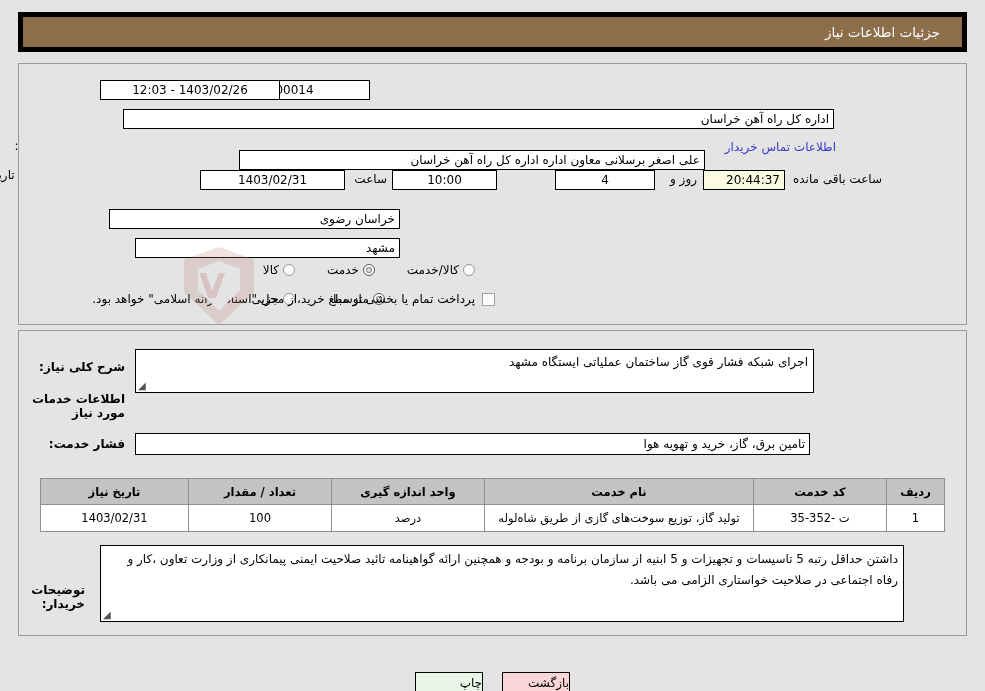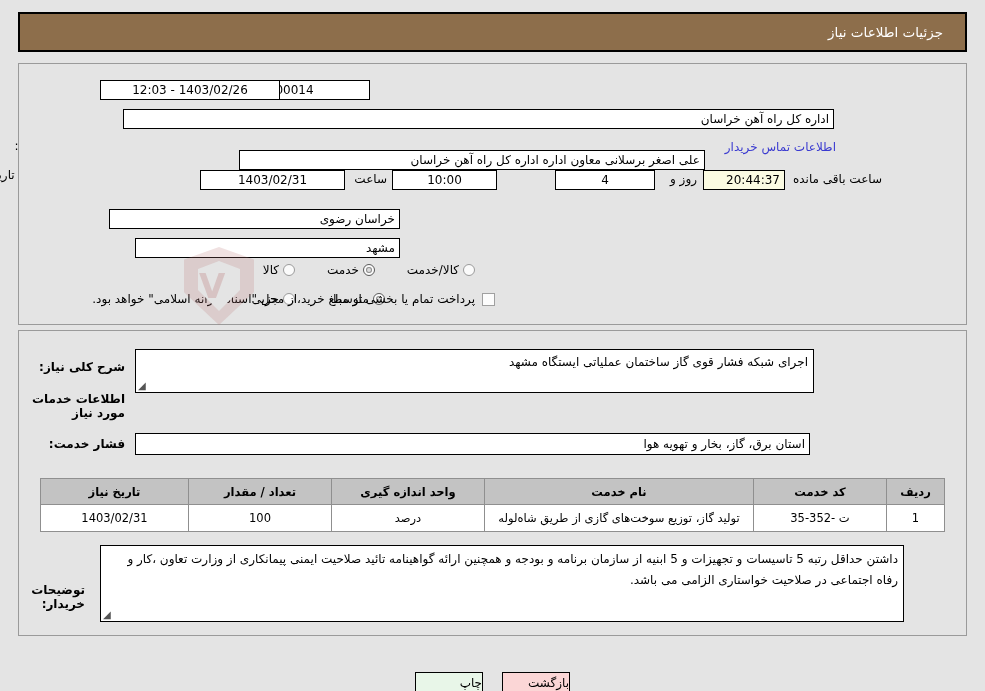--- a/index.html
+++ b/index.html
@@ -67,21 +67,21 @@
   }
 
   
   .titlebar {
     position: absolute;
     left: 18px;
     top: 12px;
     width: 949px;
     height: 40px;
     background: #8d6e4b;
-    border: 2px solid #000000;
+    border: 5px solid #000000;
     box-sizing: border-box;
     display: flex;
     align-items: center;
     justify-content: flex-start;
     padding: 0 22px;
     z-index: 2;
   }
   .titlebar .ttl {
     color: #ffffff;
     font-size: 13.5px;
@@ -335,21 +335,21 @@
 
 <span class="lbl lbl-b" style="position:absolute; right:860px; top:360px; z-index:3;">شرح کلی نیاز:</span>
 <div class="ta" style="position:absolute; right:171px; top:349px; width:679px; height:44px; z-index:3;">
   <span>اجرای شبکه فشار قوی گاز ساختمان عملیاتی ایستگاه مشهد</span>
   <span class="grip">◣</span>
 </div>
 
 <span class="lbl lbl-b" style="position:absolute; right:860px; top:392px; z-index:3;">اطلاعات خدمات مورد نیاز</span>
 
 <span class="lbl lbl-b" style="position:absolute; right:860px; top:437px; z-index:3;">فشار خدمت:</span>
-<div class="fld rt" style="position:absolute; right:175px; top:433px; width:675px; height:22px; line-height:20px; z-index:3;">استان برق، گاز، بخار و تهویه هوا</div>
+<div class="fld rt" style="position:absolute; right:175px; top:433px; width:675px; height:22px; line-height:20px; z-index:3;">تامین برق، گاز، خرید و تهویه هوا</div>
 
 <table class="grid" style="right:40px; top:478px; width:905px;">
   <thead>
     <tr>
       <th style="width:45px;">ردیف</th>
       <th style="width:120px;">کد خدمت</th>
       <th>نام خدمت</th>
       <th style="width:140px;">واحد اندازه گیری</th>
       <th style="width:130px;">تعداد / مقدار</th>
       <th style="width:135px;">تاریخ نیاز</th>

